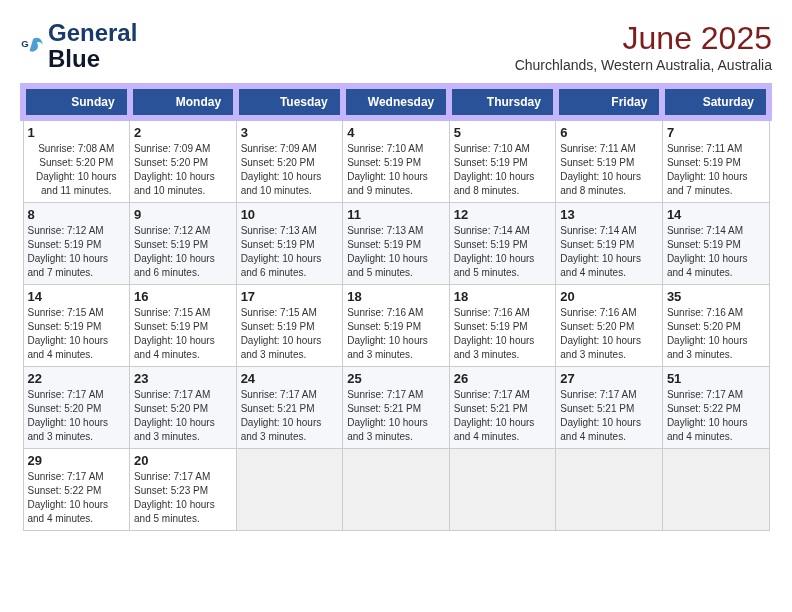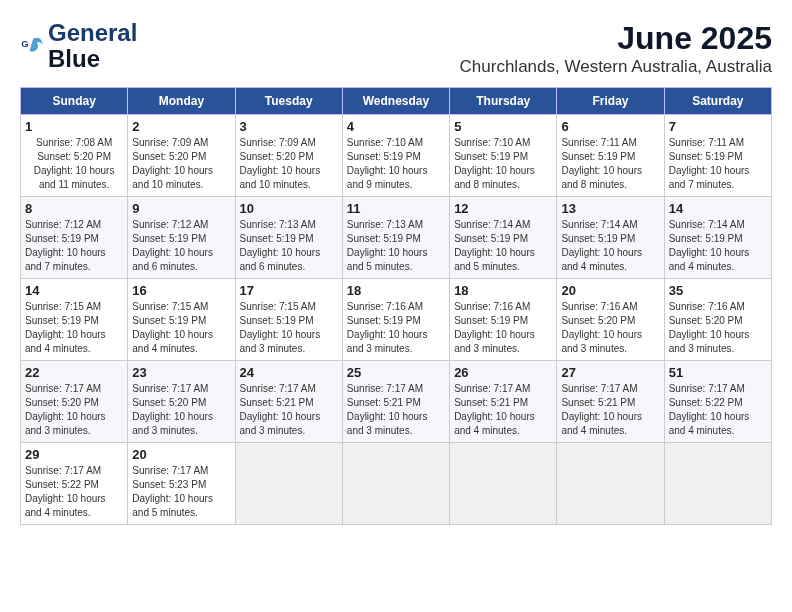--- a/index.html
+++ b/index.html
@@ -32,40 +32,40 @@
     }
     .logo-icon {
       width: 24px;
       height: 24px;
     }
     .title-section {
       text-align: right;
     }
     .month-title {
       font-size: 32px;
-      font-weight: bold;
-      color: #0f172a;
+      font-weight: normal;
+      color: #7f1d1d;
     }
     .location-title {
-      font-size: 17px;
+      font-size: 14px;
       color: #333;
     }
     .calendar-table {
       width: 100%;
       border-collapse: collapse;
       font-size: 11px;
     }
     .calendar-table th {
       background-color: #2a5298;
       color: white;
       padding: 6px 12px;
-      text-align: center;
+      text-align: right;
       font-size: 12px;
       font-weight: bold;
-      border: 1px solid #c4b5fd;
+      border: 6px solid #c4b5fd;
     }
     .calendar-table td {
       border: 1px solid #ccc;
       padding: 4px;
       vertical-align: top;
       width: calc(100% / 7);
       min-height: 80px;
       background: #fff;
     }
     .calendar-table tr:nth-child(even) td {

